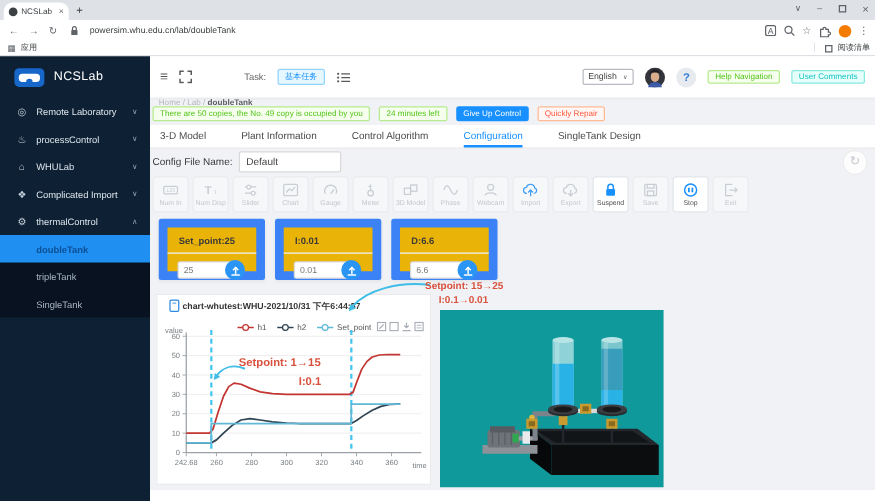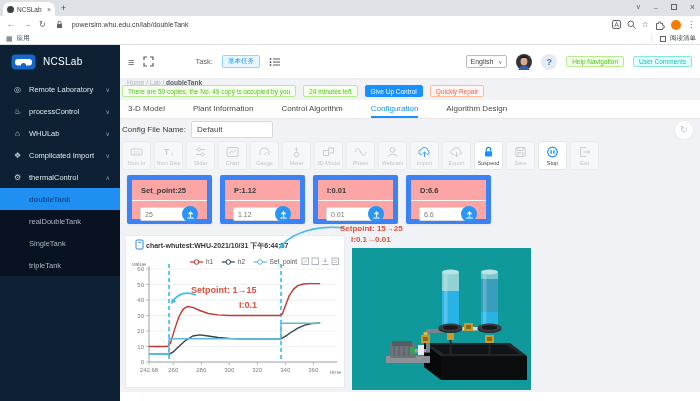--- a/index.html
+++ b/index.html
@@ -73,21 +73,21 @@
   .toolbar{position:absolute;left:2px;top:96px;display:flex;gap:3px;}
   .tbtn{width:29px;height:29px;border:1px solid #e9ebee;border-radius:3px;background:#f6f7f9;display:flex;
         flex-direction:column;align-items:center;justify-content:center;gap:1px;cursor:pointer;}
   .ticon{height:13px;display:flex;align-items:center;justify-content:center;color:#c9cdd4;}
   .tlabel{font-size:5.5px;color:#c2c6cd;line-height:6px;white-space:nowrap;}
   .tbtn.accent .ticon{color:#3f9ef8;}
   .tbtn.active{background:#fff;border-color:#e2e6ea;}
   .tbtn.active .ticon{color:#1890ff;}
   .tbtn.active .tlabel{color:#4a4a4a;}
   .params{position:absolute;left:7px;top:130px;display:flex;gap:8px;}
-  .pcard{width:85px;height:49px;background:#fca5a5;border:5px solid #3b82f6;border-radius:2px;
+  .pcard{width:85px;height:49px;background:#eab308;border:7px solid #3b82f6;border-radius:2px;
          box-shadow:0 1px 3px rgba(0,0,0,.05);position:relative;}
   .ptitle{font-size:7.5px;font-weight:bold;color:#3a3a3a;padding:6px 0 0 9px;}
   .pdiv{position:absolute;left:0;right:0;top:20px;border-top:1px solid #f2f3f5;}
   .pinput{position:absolute;left:8px;top:27px;width:50px;height:14px;border:1px solid #d9d9d9;border-radius:2px;
           font-size:7px;color:#777;padding:0 4px;font-family:inherit;}
   .upbtn{position:absolute;right:9px;top:26px;width:16px;height:16px;border-radius:50%;background:#2a95f5;
          display:flex;align-items:center;justify-content:center;cursor:pointer;}
   .chart-panel{position:absolute;left:5px;top:190px;width:220px;height:153px;background:#fff;border:1px solid #e9ebee;}
   .viewport{position:absolute;left:232px;top:203px;width:179px;height:142px;}
   .footer-strip{position:absolute;left:0;top:347px;width:580px;height:9px;background:#fff;}
@@ -188,23 +188,22 @@
           <span class="chev">∨</span>
         </div>
         <div class="nav-item">
           <span class="nicon">⚙</span>
           <span>thermalControl</span>
           <span class="chev">∧</span>
         </div>
       </div>
     <div id="subnav" class="subnav">
         <div class="sub-item active">doubleTank</div>
-        <div class="sub-item">realDoubleTank</div>
+        <div class="sub-item">tripleTank</div>
         <div class="sub-item">SingleTank</div>
-        <div class="sub-item">tripleTank</div>
       </div>
   </aside>
 
   <div class="main">
     <div class="app-header">
       <span class="hicon">≡</span>
       <svg width="11" height="11">
         <path d="M1,4 V1 H4 M7,1 H10 V4 M10,7 V10 H7 M4,10 H1 V7" fill="none" stroke="#5a5a5a" stroke-width="1.2"></path>
       </svg>
       <span class="task-label">Task:</span>
@@ -240,21 +239,21 @@
       <span class="sbadge green">24 minutes left</span>
       <span class="sbadge blue">Give Up Control</span>
       <span class="sbadge orange">Quickly Repair</span>
     </div>
 
     <div class="tabsrow" id="tabsrow">
         <div class="ptab">3-D Model</div>
         <div class="ptab">Plant Information</div>
         <div class="ptab">Control Algorithm</div>
         <div class="ptab active">Configuration</div>
-        <div class="ptab">Algorithm Design</div>
+        <div class="ptab">SingleTank Design</div>
       </div>
 
     <div class="configrow">
       <span class="cfg-label">Config File Name:</span>
       <input class="cfg-input" value="Default" style="">
     </div>
     <div class="refresh-circle">↻</div>
 
     <div class="toolbar" id="toolbar">
         <div class="tbtn">
@@ -398,32 +397,20 @@
             </svg>
           </span>
           <span class="tlabel">Exit</span>
         </div>
       </div>
     <div class="params" id="params">
         <div class="pcard">
           <div class="ptitle">Set_point:25</div>
           <div class="pdiv"></div>
           <input class="pinput" value="25" style="">
-          <div class="upbtn">
-            <svg width="9" height="9" stroke="#fff" stroke-width="1.2" fill="none" stroke-linecap="round">
-              <line x1="4.5" y1="6.8" x2="4.5" y2="2"></line>
-              <polyline points="2.7,3.8 4.5,2 6.3,3.8"></polyline>
-              <line x1="1.6" y1="8" x2="7.4" y2="8"></line>
-            </svg>
-          </div>
-        </div>
-        <div class="pcard">
-          <div class="ptitle">P:1.12</div>
-          <div class="pdiv"></div>
-          <input class="pinput" value="1.12" style="">
           <div class="upbtn">
             <svg width="9" height="9" stroke="#fff" stroke-width="1.2" fill="none" stroke-linecap="round">
               <line x1="4.5" y1="6.8" x2="4.5" y2="2"></line>
               <polyline points="2.7,3.8 4.5,2 6.3,3.8"></polyline>
               <line x1="1.6" y1="8" x2="7.4" y2="8"></line>
             </svg>
           </div>
         </div>
         <div class="pcard">
           <div class="ptitle">I:0.01</div>

